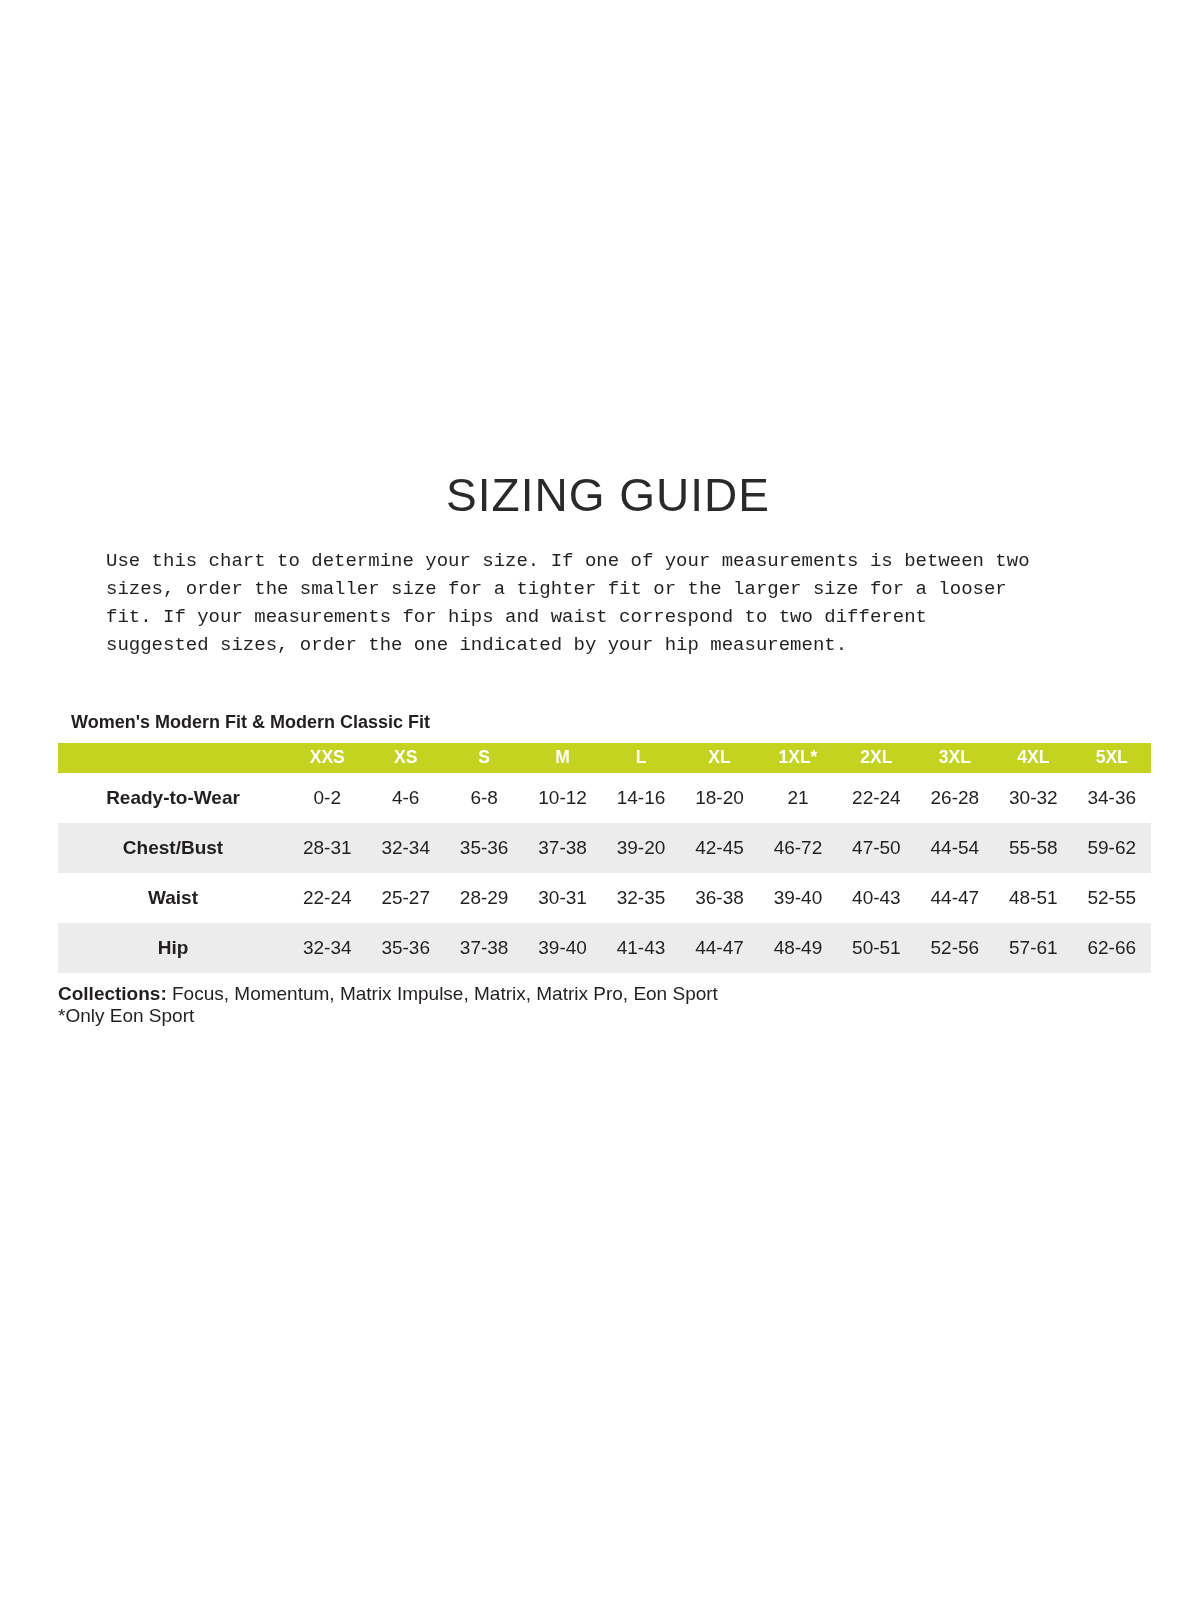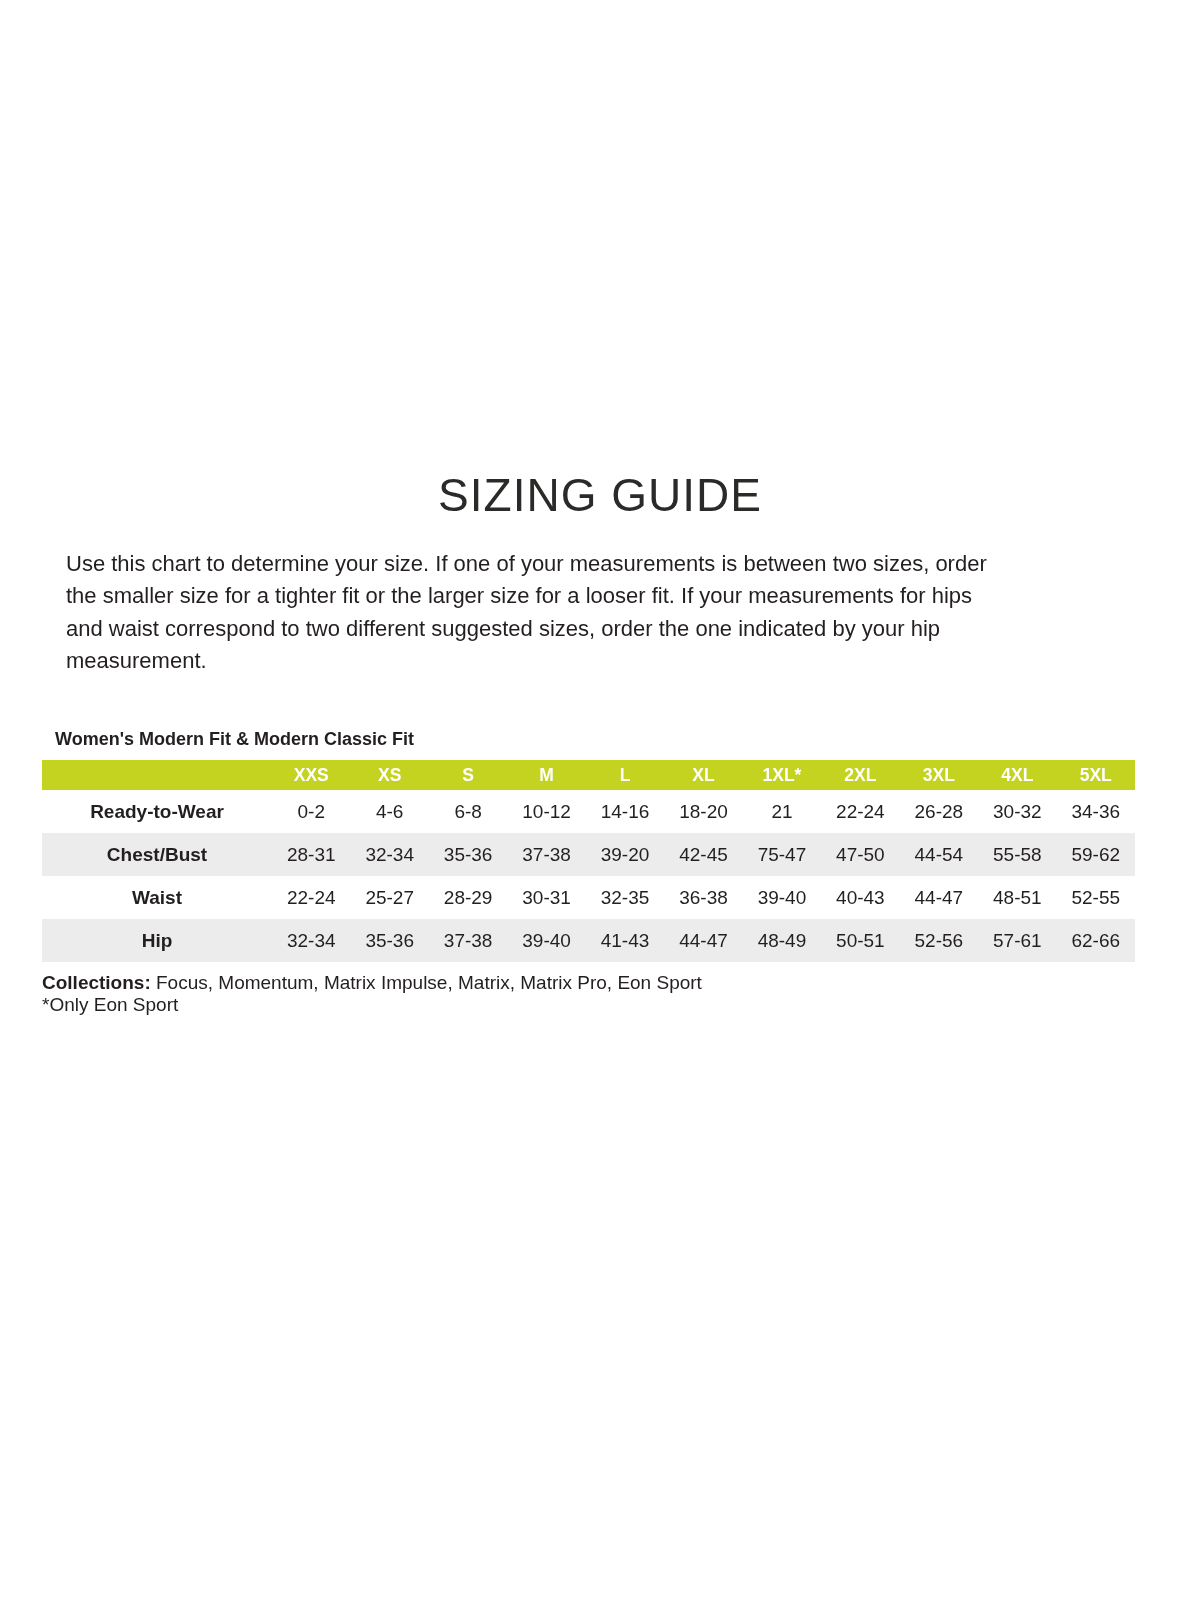--- a/index.html
+++ b/index.html
@@ -8,35 +8,37 @@
     font-family: "Liberation Sans", sans-serif;
     color: #231f20;
   }
   .page {
     position: relative;
     width: 1200px;
     height: 1600px;
     margin: 0 auto;
     background: #ffffff;
     overflow: hidden;
+    padding-left: 16px;
   }
   h1.page-title {
     padding-top: 468px;
     text-align: center;
     font-size: 46px;
     font-weight: 400;
     letter-spacing: 1px;
     color: #2b2a29;
   }
   p.intro {
     width: 925px;
-    margin: 26px auto 0 66px;
-    font-size: 22px;
+    margin: 26px auto 0 90px;
+    font-size: 19px;
     line-height: 1.47;
     color: #231f20;
+    font-family: Liberation Mono, monospace;
   }
   h2.section-heading {
     margin: 52px 0 10px 55px;
     font-size: 18px;
     font-weight: 700;
     color: #231f20;
   }
   table.size-table {
     table-layout: fixed;
     border-collapse: collapse;
@@ -47,21 +49,21 @@
   table.size-table thead th {
     background: #c3d320;
     color: #ffffff;
     font-weight: 700;
     font-size: 17.5px;
     height: 30px;
     text-align: center;
     vertical-align: middle;
   }
   table.size-table tbody td {
-    height: 43px;
+    height: 50px;
     text-align: center;
     vertical-align: middle;
     font-size: 19px;
     color: #231f20;
   }
   table.size-table tbody td.row-label { font-weight: 700; }
   table.size-table tbody tr:nth-child(even) { background: #ececec; }
   .footer-row {
     display: flex;
     justify-content: space-between;
@@ -132,21 +134,21 @@
           <td>34-36</td>
         </tr>
         <tr>
           <td class="row-label">Chest/Bust</td>
           <td>28-31</td>
           <td>32-34</td>
           <td>35-36</td>
           <td>37-38</td>
           <td>39-20</td>
           <td>42-45</td>
-          <td>75-47</td>
+          <td>46-72</td>
           <td>47-50</td>
           <td>44-54</td>
           <td>55-58</td>
           <td>59-62</td>
         </tr>
         <tr>
           <td class="row-label">Waist</td>
           <td>22-24</td>
           <td>25-27</td>
           <td>28-29</td>

